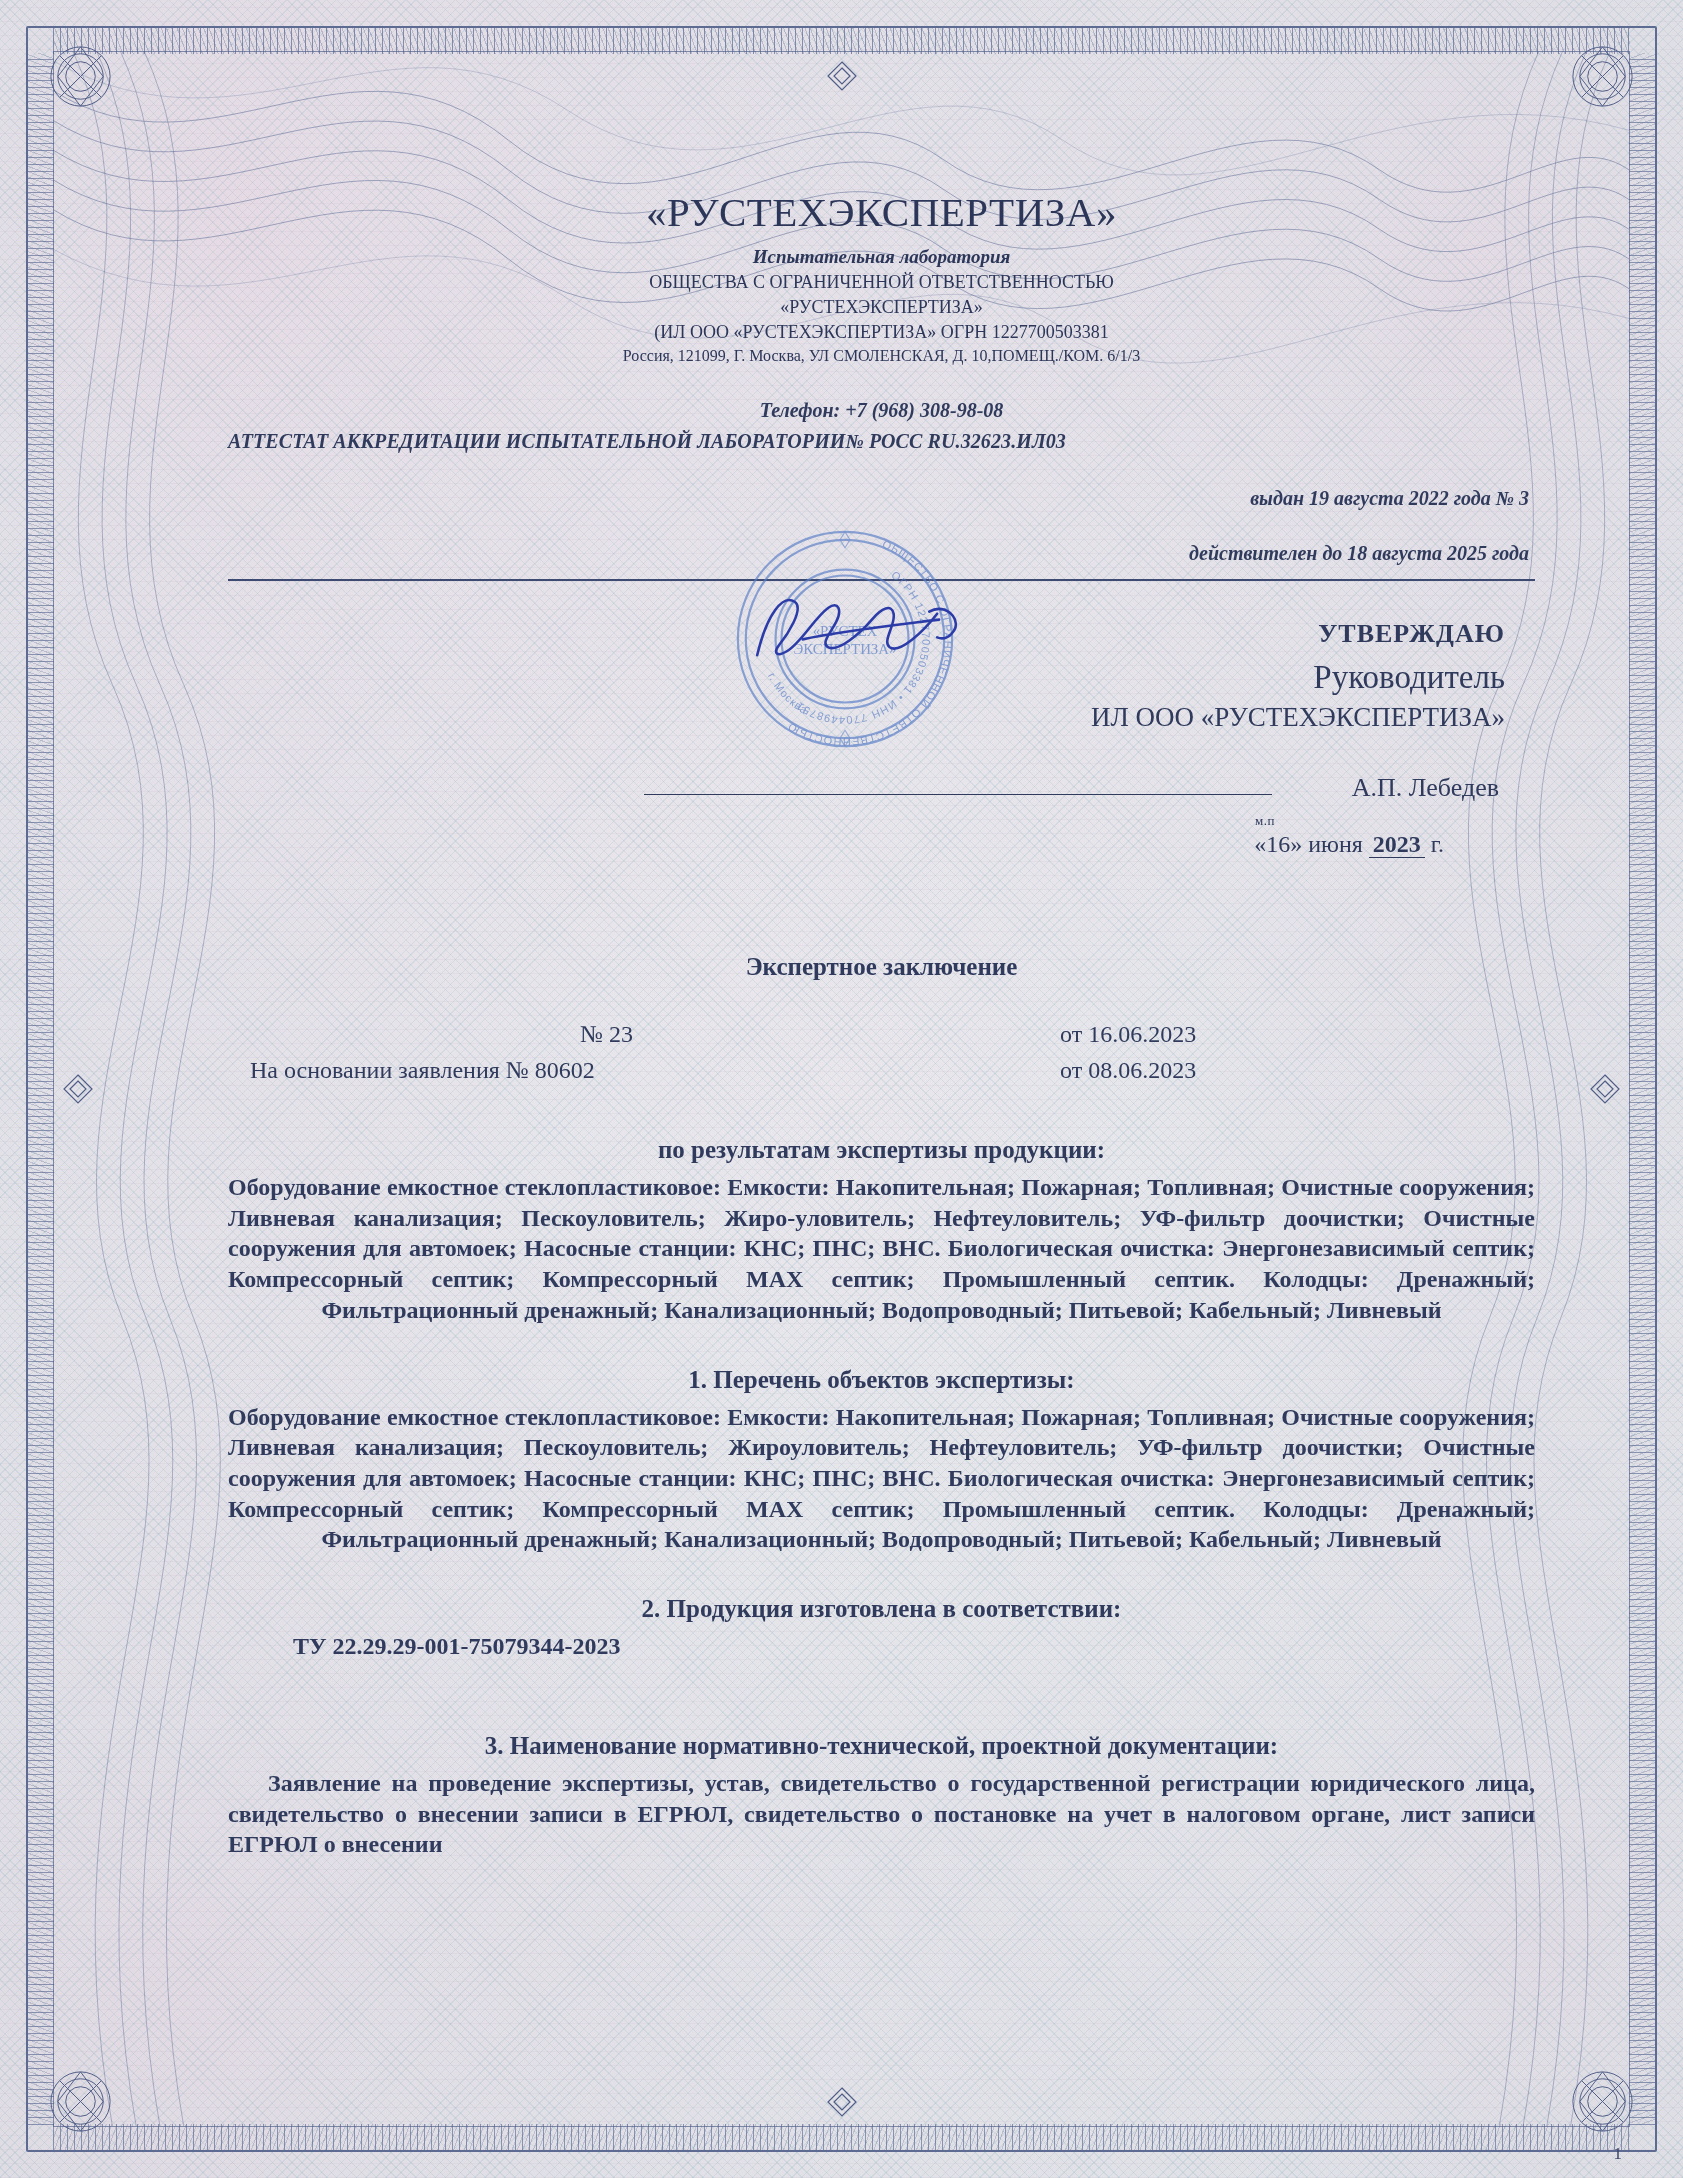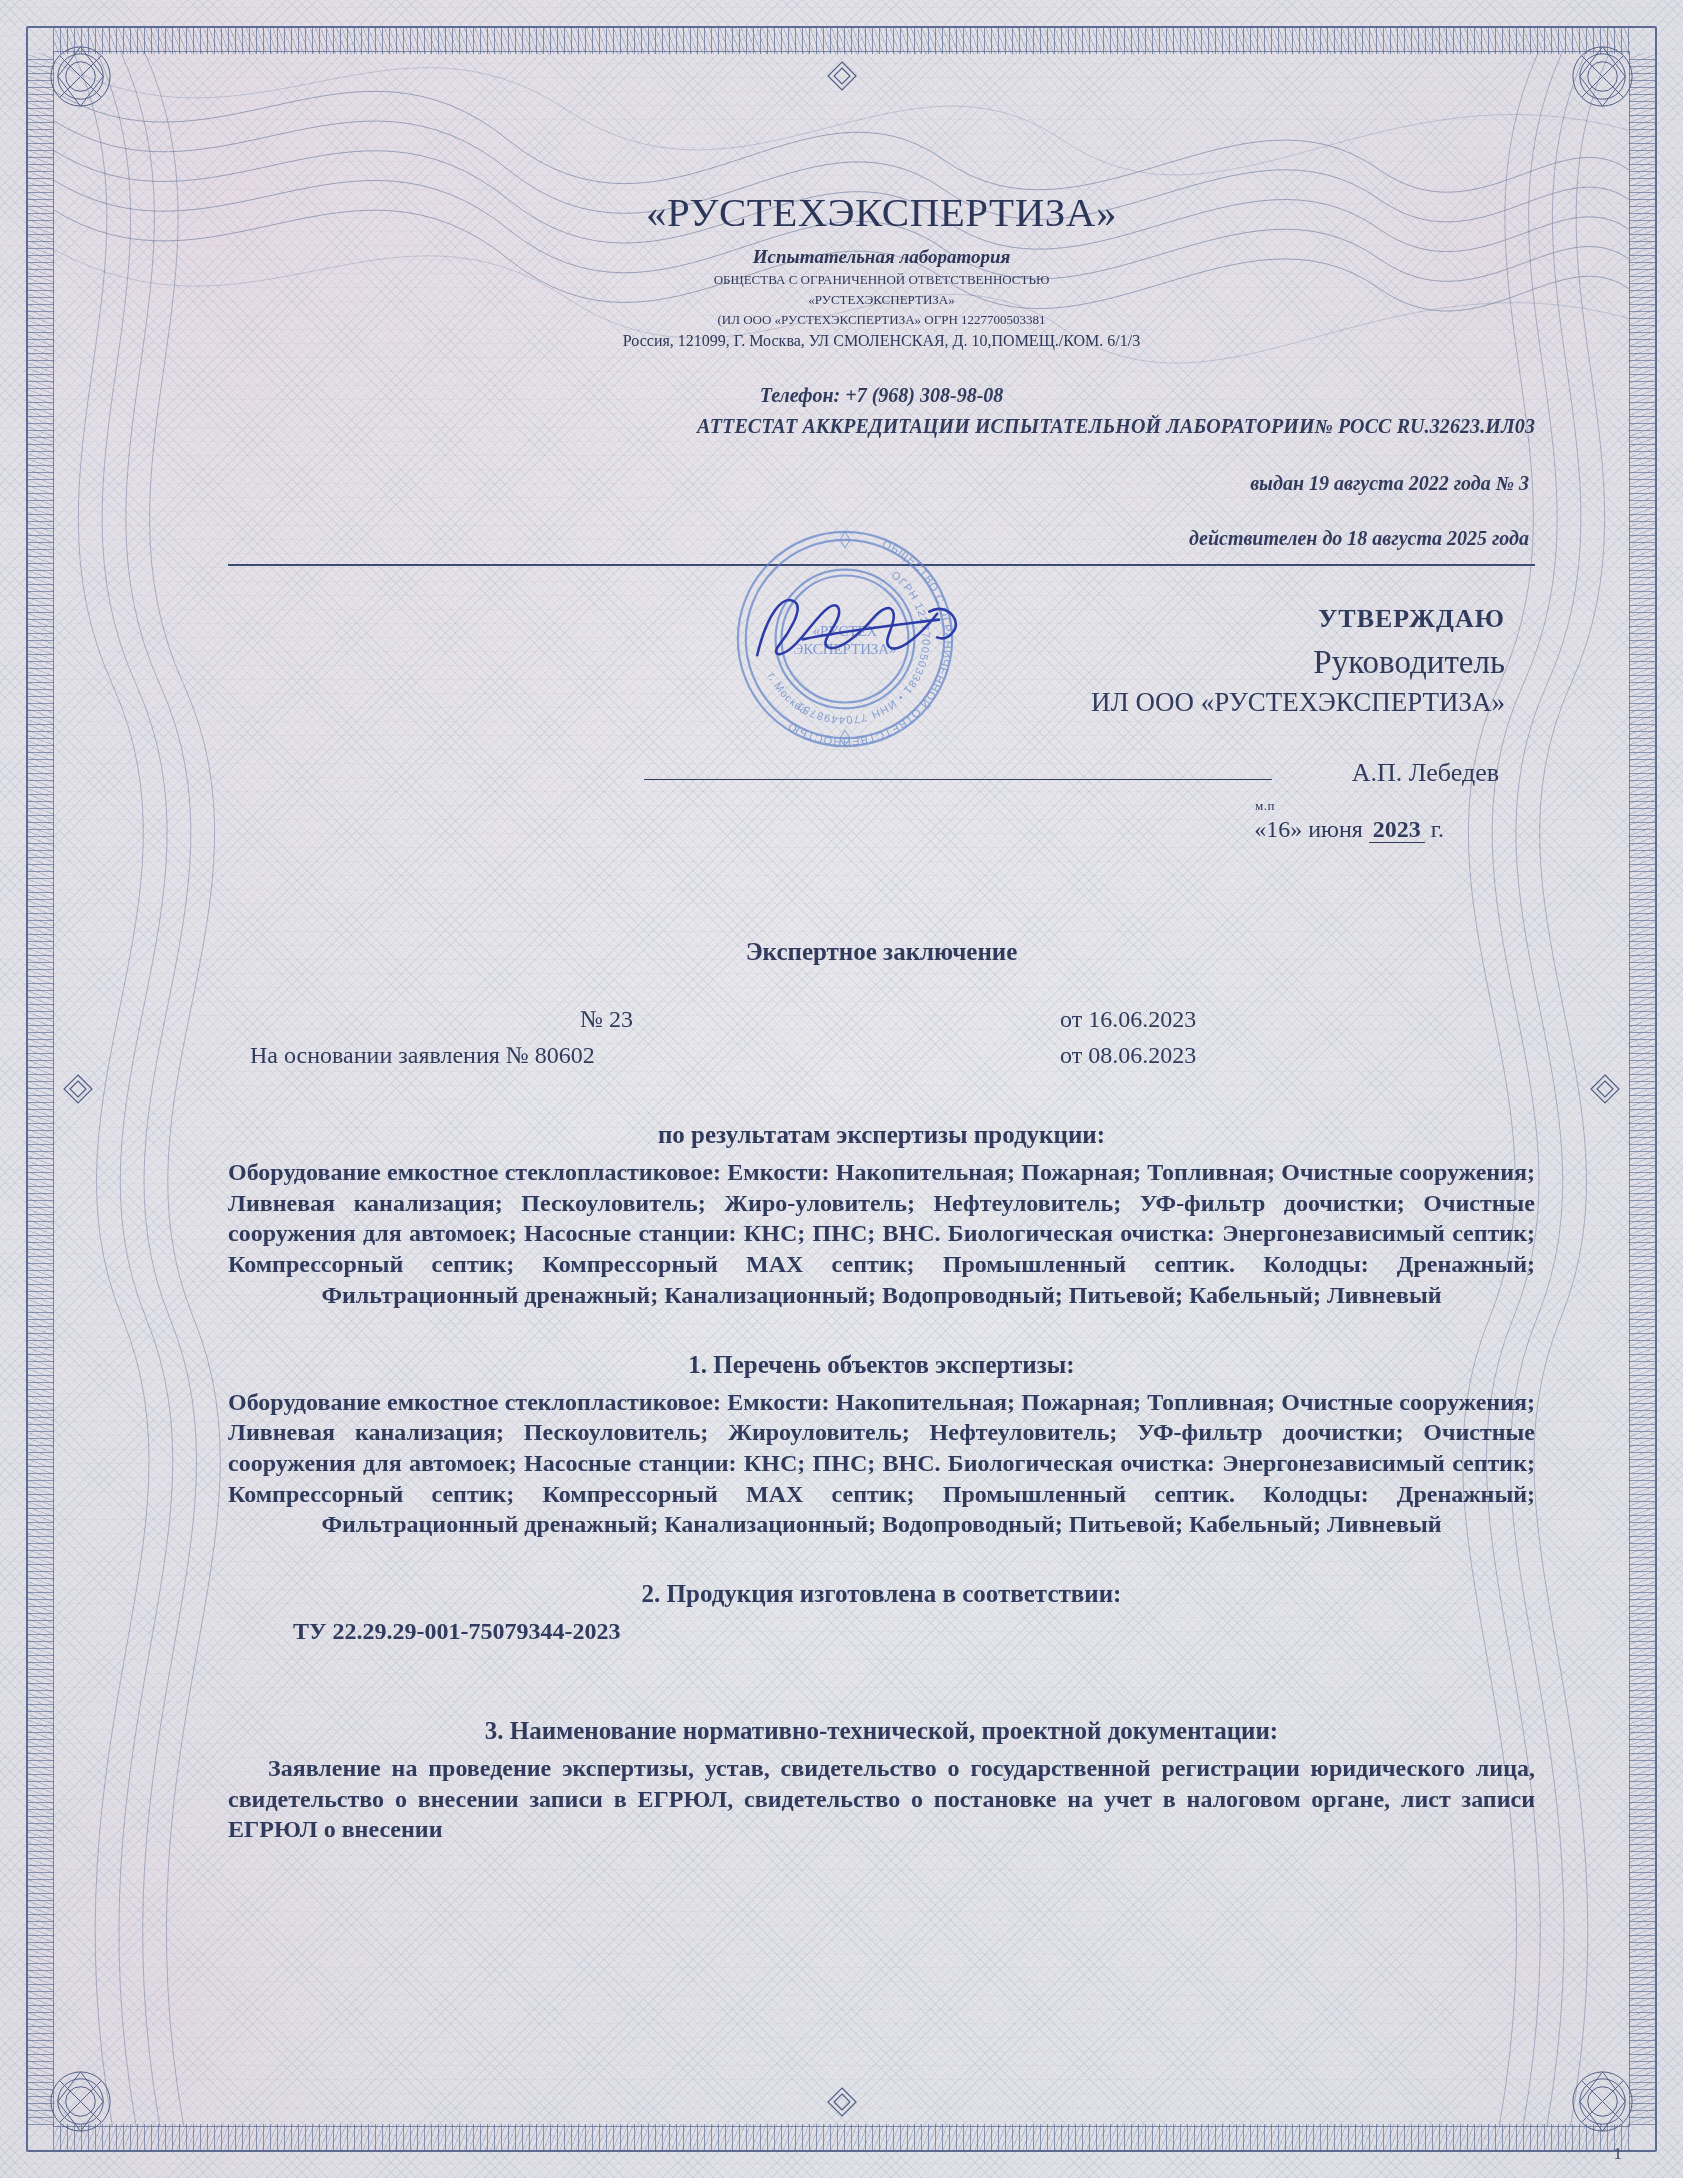--- a/index.html
+++ b/index.html
@@ -127,37 +127,37 @@
   .org-sub-italic {
     text-align: center;
     font-style: italic;
     font-weight: bold;
     font-size: 19px;
     margin-top: 10px;
     color: #2c3659;
   }
   .org-line {
     text-align: center;
-    font-size: 13px;
+    font-size: 18px;
     margin-top: 4px;
     color: #2c3659;
   }
   .org-line.small {
     font-size: 16px;
   }
 
   .phone {
     text-align: center;
     font-style: italic;
     font-weight: bold;
     font-size: 20px;
     margin-top: 34px;
   }
   .attestat {
-    text-align: right;
+    text-align: left;
     font-style: italic;
     font-weight: bold;
     font-size: 20px;
     margin-top: 8px;
     letter-spacing: 0.1px;
   }
   .issued {
     text-align: right;
     font-style: italic;
     font-weight: bold;

